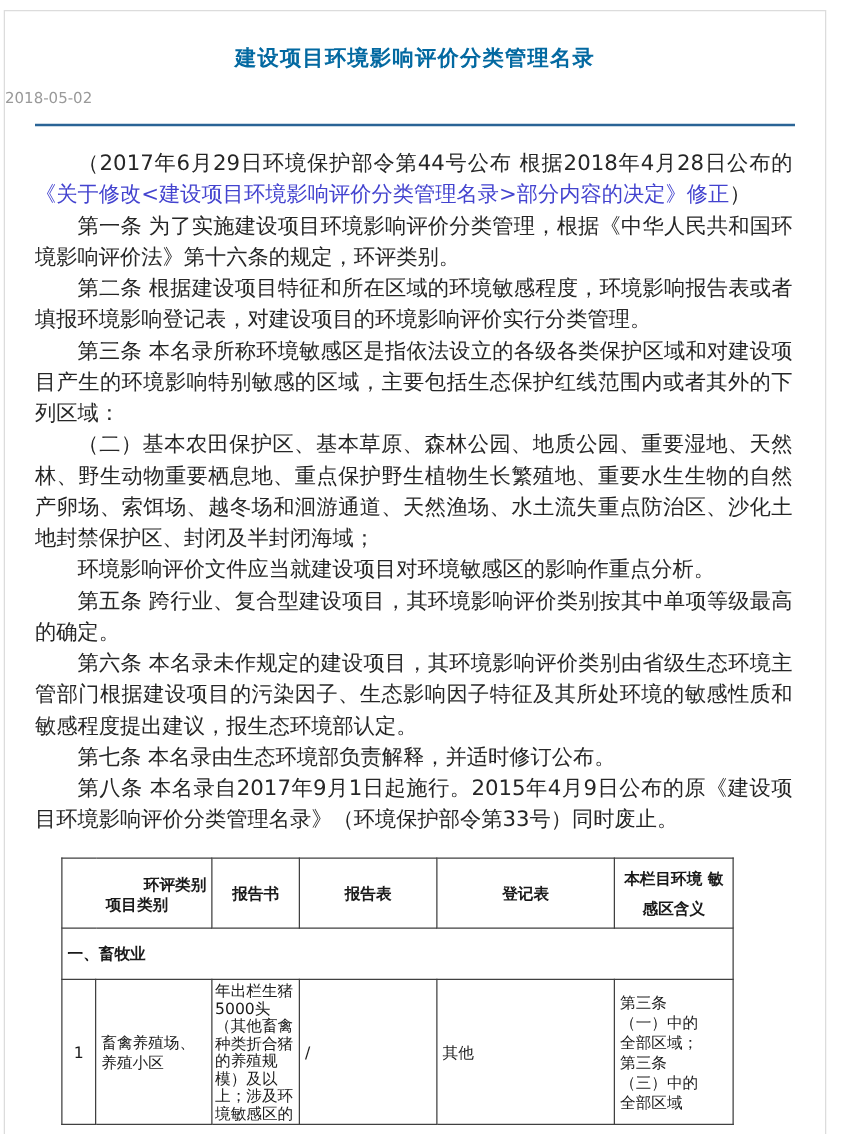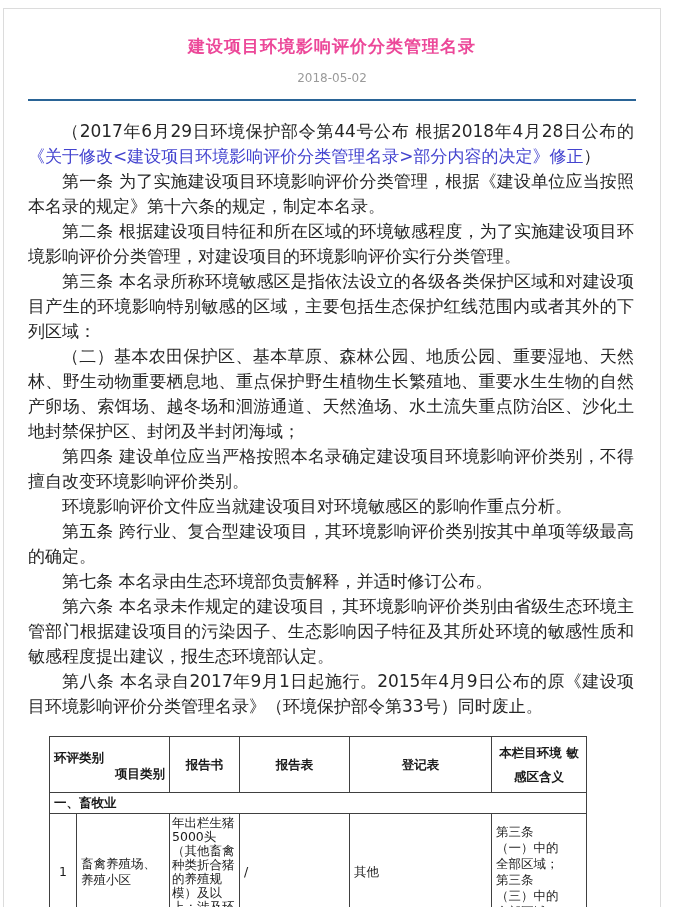--- a/index.html
+++ b/index.html
@@ -16,26 +16,26 @@
     min-height: 1250px;
     background: #ffffff;
     border: 1px solid #dcdcdc;
     box-sizing: border-box;
   }
   .doc-title {
     margin-top: 26px;
     text-align: center;
     font-size: 17px;
     font-weight: bold;
-    color: #ec4899;
+    color: #0369a1;
     letter-spacing: 1px;
   }
   .doc-date {
     margin-top: 13px;
-    text-align: center;
+    text-align: left;
     font-size: 12px;
     color: #9a9a9a;
   }
   .divider {
     margin: 14px 24px 0 24px;
     border: none;
     border-top: 2px solid #2a6496;
     height: 0;
   }
   .content {
@@ -66,58 +66,57 @@
   table.catalog td, table.catalog th {
     border: 1px solid #404040;
     padding: 2px 4px;
     vertical-align: middle;
     line-height: 16px;
     word-break: break-all;
     box-sizing: border-box;
   }
   table.catalog th { font-weight: bold; text-align: center; line-height: 24px; }
   .corner { vertical-align: top; font-weight: bold; line-height: 20px; }
-  .corner .c-top { padding-top: 2px; }
-  .corner .c-bottom { text-align: right; }
+  .corner .c-top { text-align: right; padding-top: 2px; }
+  .corner .c-bottom { text-align: center; }
   tr.head { height: 56px; }
   tr.section td {
     font-weight: bold;
     text-align: left;
     height: 21px;
     line-height: 18px;
-    padding: 1px 4px;
+    padding: 11px 4px;
   }
   tr.item td { text-align: left; }
   tr.item td.num { text-align: center; }
   tr.row1 { height: 116px; }
   tr.row1 td.dense { line-height: 14px; padding: 1px 2px; }
   td.pre { white-space: pre-line; line-height: 16px; }
 </style>
 </head>
 <body>
 
 <div class="page">
 
   <div class="doc-title">建设项目环境影响评价分类管理名录</div>
   <div class="doc-date">2018-05-02</div>
   <hr class="divider">
 
   <div class="content">
 
     <p><span>（2017年6月29日环境保护部令第44号公布 根据2018年4月28日公布的</span><span class="link">《关于修改&lt;建设项目环境影响评价分类管理名录&gt;部分内容的决定》修正</span><span>）</span></p>
 
-    <p><b>第一条</b><span> 为了实施建设项目环境影响评价分类管理，根据《建设单位应当按照本名录的规定》第十六条的规定，制定本名录。</span></p>
-    <p><b>第二条</b><span> 根据建设项目特征和所在区域的环境敏感程度，为了实施建设项目环境影响评价分类管理，对建设项目的环境影响评价实行分类管理。</span></p>
+    <p><b>第一条</b><span> 为了实施建设项目环境影响评价分类管理，根据《中华人民共和国环境影响评价法》第十六条的规定，环评类别。</span></p>
+    <p><b>第二条</b><span> 根据建设项目特征和所在区域的环境敏感程度，环境影响报告表或者填报环境影响登记表，对建设项目的环境影响评价实行分类管理。</span></p>
     <p><b>第三条</b><span> 本名录所称环境敏感区是指依法设立的各级各类保护区域和对建设项目产生的环境影响特别敏感的区域，主要包括生态保护红线范围内或者其外的下列区域：</span></p>
     <p><span>（二）基本农田保护区、基本草原、森林公园、地质公园、重要湿地、天然林、野生动物重要栖息地、重点保护野生植物生长繁殖地、重要水生生物的自然产卵场、索饵场、越冬场和洄游通道、天然渔场、水土流失重点防治区、沙化土地封禁保护区、封闭及半封闭海域；</span></p>
-    <p><b>第四条</b><span> 建设单位应当严格按照本名录确定建设项目环境影响评价类别，不得擅自改变环境影响评价类别。</span></p>
     <p><span>环境影响评价文件应当就建设项目对环境敏感区的影响作重点分析。</span></p>
     <p><b>第五条</b><span> 跨行业、复合型建设项目，其环境影响评价类别按其中单项等级最高的确定。</span></p>
+    <p><b>第六条</b><span> 本名录未作规定的建设项目，其环境影响评价类别由省级生态环境主管部门根据建设项目的污染因子、生态影响因子特征及其所处环境的敏感性质和敏感程度提出建议，报生态环境部认定。</span></p>
     <p><b>第七条</b><span> 本名录由生态环境部负责解释，并适时修订公布。</span></p>
-    <p><b>第六条</b><span> 本名录未作规定的建设项目，其环境影响评价类别由省级生态环境主管部门根据建设项目的污染因子、生态影响因子特征及其所处环境的敏感性质和敏感程度提出建议，报生态环境部认定。</span></p>
     <p><b>第八条</b><span> 本名录自2017年9月1日起施行。2015年4月9日公布的原《建设项目环境影响评价分类管理名录》（环境保护部令第33号）同时废止。</span></p>
   </div>
 
   <table class="catalog">
     <colgroup>
       <col style="width:27px">
       <col style="width:93px">
       <col style="width:70px">
       <col style="width:110px">
       <col style="width:142px">

